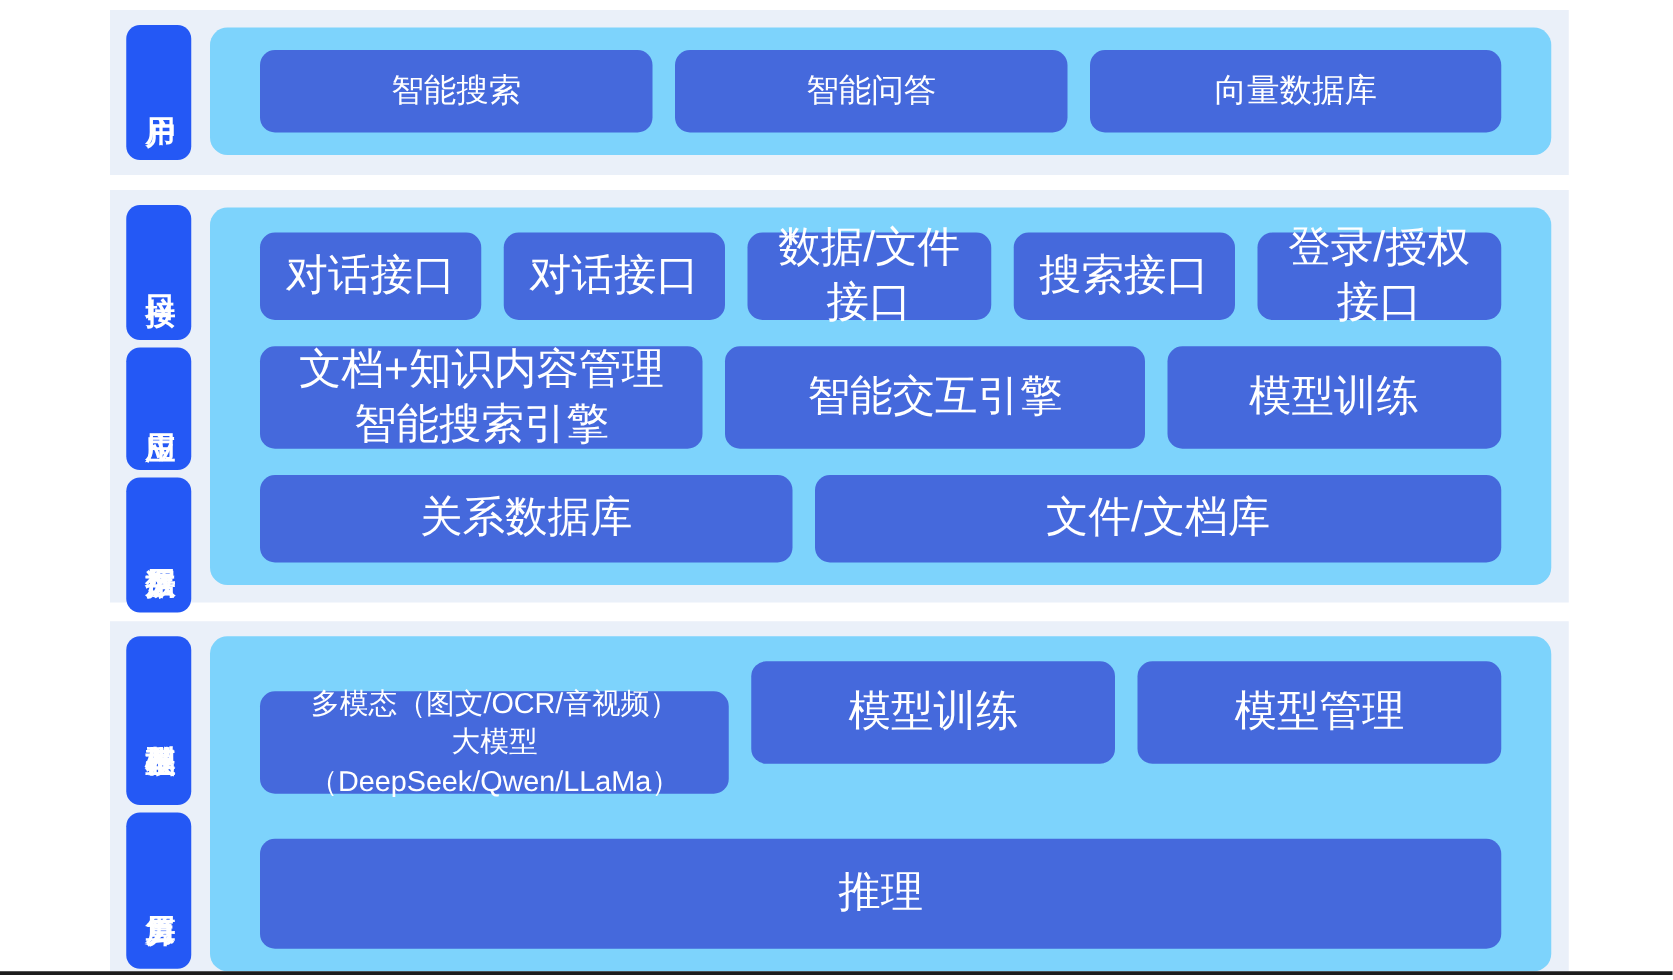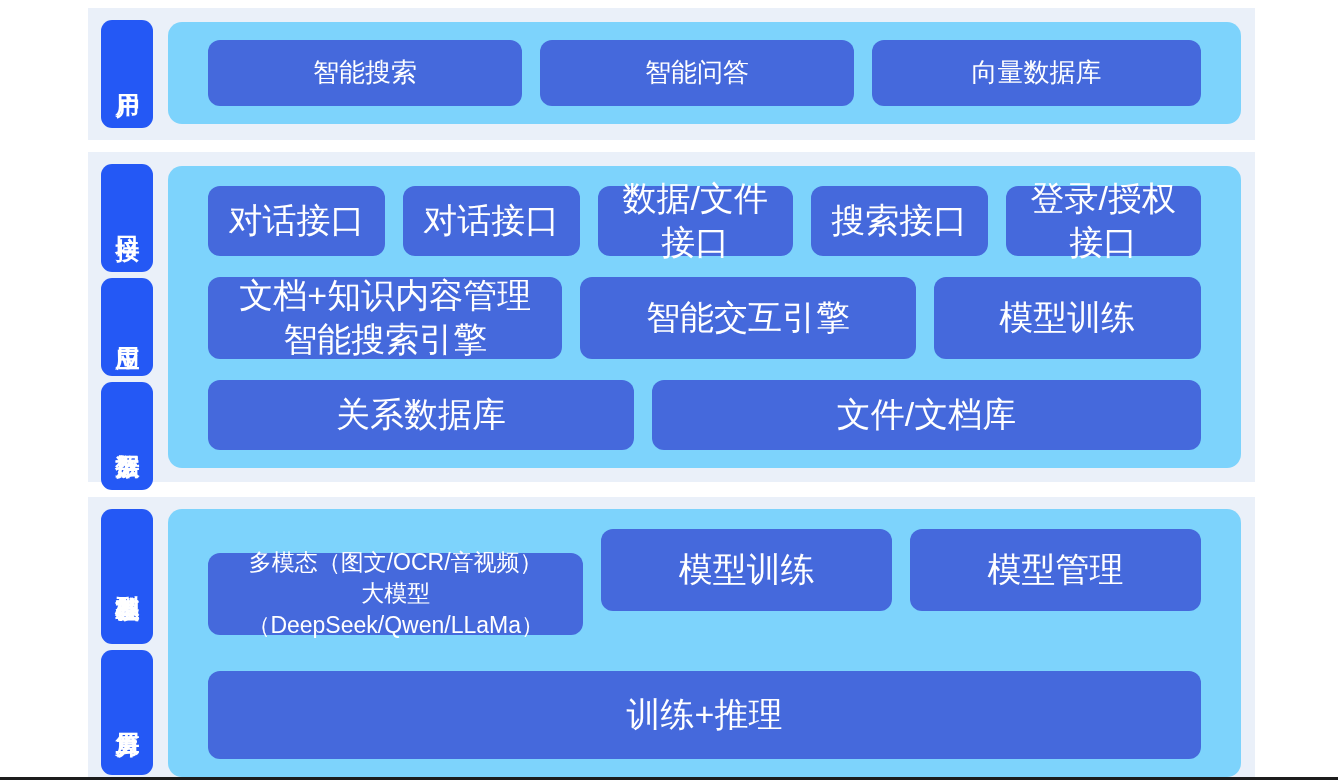--- a/index.html
+++ b/index.html
@@ -196,21 +196,21 @@
     <div class="card">
 
       <div class="row row-base">
         <div class="box box-multi f17">多模态（图文/OCR/音视频）
 大模型（DeepSeek/Qwen/LLaMa）</div>
         <div class="box f13">模型训练</div>
         <div class="box f13">模型管理</div>
       </div>
 
       <div class="row row-comp">
-        <div class="box f1">训练+推理</div>
+        <div class="box f13">推理</div>
       </div>
 
     </div>
   </div>
 
   <div class="bottom-rule"></div>
 
 </div>
 
 </body></html>

